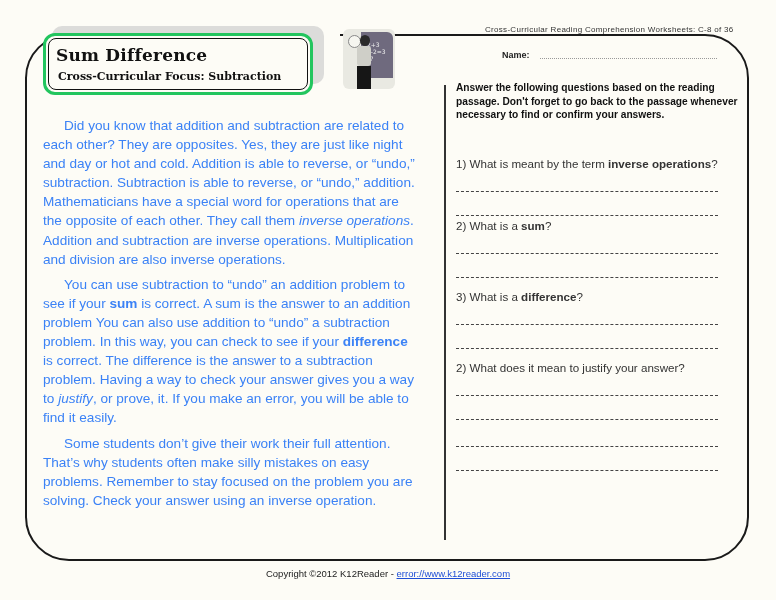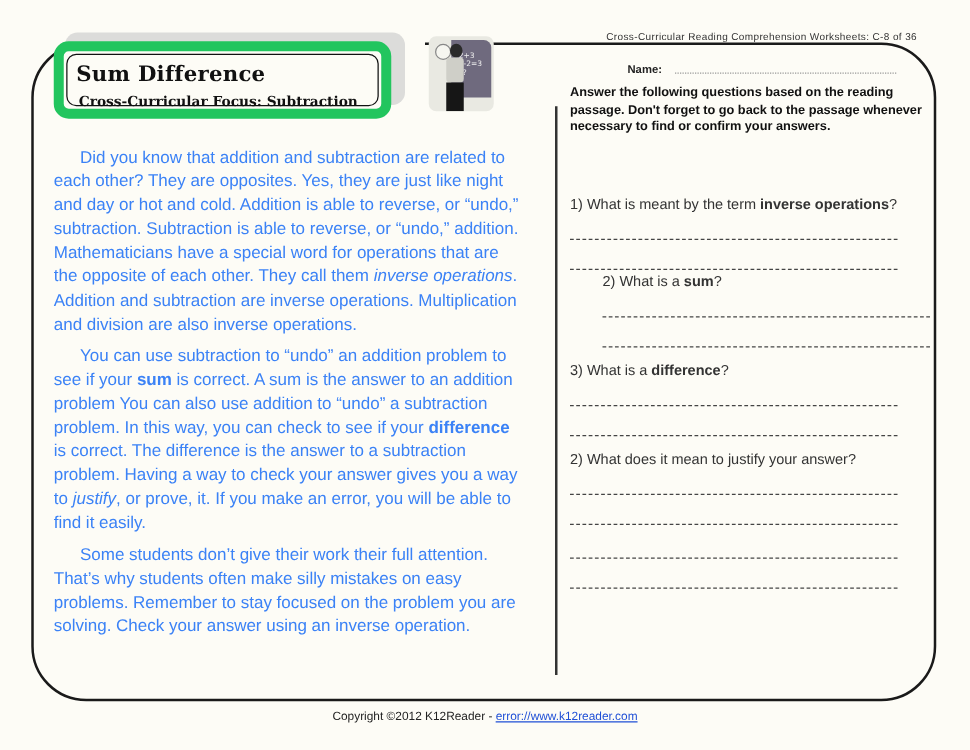--- a/index.html
+++ b/index.html
@@ -1,34 +1,34 @@
 <!DOCTYPE html>
 <html><head>
 <meta charset="utf-8">
 <style>
   html,body{margin:0;padding:0;}
   body{width:776px;height:600px;background:#fdfcf6;position:relative;overflow:hidden;font-family:"Liberation Sans",sans-serif;color:#222;}
   .frame{position:absolute;left:25px;top:34px;width:724px;height:527px;border:2px solid #1a1a1a;border-radius:44px;box-sizing:border-box;}
   .frame-top-cover{position:absolute;left:310px;top:28px;width:30px;height:12px;background:#fdfcf6;}
   .title-shadow{position:absolute;left:52px;top:26px;width:272px;height:58px;background:#dcdcda;border-radius:10px;}
-  .title-box{position:absolute;left:43px;top:33px;width:270px;height:62px;border:8px solid #22c55e;border-radius:12px;background:#fdfcf6;box-sizing:border-box;}
+  .title-box{position:absolute;left:43px;top:33px;width:270px;height:62px;border:3px solid #22c55e;border-radius:12px;background:#fdfcf6;box-sizing:border-box;}
   .title-box-inner{position:absolute;left:2px;top:2px;right:2px;bottom:2px;border:1px solid #111;border-radius:8px;}
   .title{position:absolute;left:10px;top:9px;font-family:"DejaVu Serif",serif;font-weight:bold;font-size:17px;color:#111;letter-spacing:0.2px;}
   .subtitle{position:absolute;left:12px;top:34px;font-family:"DejaVu Serif",serif;font-weight:bold;font-size:11px;color:#111;}
   .teacher{position:absolute;left:343px;top:29px;width:52px;height:60px;border-radius:6px;background:#e9e9e2;overflow:hidden;}
   .board{position:absolute;left:18px;top:3px;width:32px;height:46px;background:#6f6a7e;border-radius:0 6px 0 0;}
   .board-text{position:absolute;left:24px;top:12px;font-size:6px;line-height:7px;color:#eee;font-family:"DejaVu Sans",sans-serif;}
   .clock{position:absolute;left:5px;top:6px;width:11px;height:11px;border:1px solid #888;border-radius:50%;background:#f6f6f0;}
   .person-head{position:absolute;left:17px;top:6px;width:10px;height:11px;background:#2a2a2a;border-radius:50%;}
   .person-body{position:absolute;left:14px;top:17px;width:14px;height:20px;background:#cfcfc8;border-radius:3px;}
   .person-legs{position:absolute;left:14px;top:37px;width:14px;height:23px;background:#161616;}
   .header-meta{position:absolute;left:485px;top:25px;font-size:8px;color:#333;letter-spacing:0.3px;}
   .name-label{position:absolute;left:502px;top:50px;font-size:9px;font-weight:bold;color:#222;}
   .name-line{position:absolute;left:540px;top:58px;width:177px;border-bottom:1px dotted #999;}
-  .instructions{position:absolute;left:456px;top:68px;width:290px;font-size:10.2px;font-weight:bold;line-height:13.5px;color:#111;}
+  .instructions{position:absolute;left:456px;top:81px;width:290px;font-size:10.2px;font-weight:bold;line-height:13.5px;color:#111;}
   .divider{position:absolute;left:444px;top:85px;width:2px;height:455px;background:#333;}
   .passage{position:absolute;left:43px;top:116px;width:375px;font-size:13.6px;line-height:19.1px;color:#3b82f6;}
   .passage p{margin:0 0 6px 0;text-indent:21px;}
   .questions{position:absolute;left:456px;top:131px;width:280px;font-size:11.6px;color:#333;}
   .q{line-height:17px;margin:0;}
   .ans-line{height:1px;border-top:1.5px dashed #444;width:262px;margin-top:14px;margin-bottom:0;}
   .q-block{margin-bottom:0;}
   .footer{position:absolute;top:568px;left:0;width:776px;text-align:center;font-size:9.5px;color:#222;}
   .footer a{color:#1f4fd6;text-decoration:underline;}
 </style>
@@ -69,21 +69,21 @@
     <p><span>Did you know that addition and subtraction are related to each other? They are opposites. Yes, they are just like night and day or hot and cold. Addition is able to reverse, or “undo,” subtraction. Subtraction is able to reverse, or “undo,” addition. Mathematicians have a special word for operations that are the opposite of each other. They call them </span><i>inverse operations</i><span>. Addition and subtraction are inverse operations. Multiplication and division are also inverse operations.</span></p>
     <p><span>You can use subtraction to “undo” an addition problem to see if your </span><b>sum</b><span> is correct. A sum is the answer to an addition problem You can also use addition to “undo” a subtraction problem. In this way, you can check to see if your </span><b>difference</b><span> is correct. The difference is the answer to a subtraction problem. Having a way to check your answer gives you a way to </span><i>justify</i><span>, or prove, it. If you make an error, you will be able to find it easily.</span></p>
     <p><span>Some students don’t give their work their full attention. That’s why students often make silly mistakes on easy problems. Remember to stay focused on the problem you are solving. Check your answer using an inverse operation.</span></p>
   </div>
 <div class="questions" id="questions">
     <div class="q-block" style="position: absolute; top: 0px; left: 0px; margin-top: 24px;">
       <div class="q"><span>1) What is meant by the term </span><b>inverse operations</b><span>?</span></div>
       <div class="ans-line" style="margin-top: 19px;"></div>
       <div class="ans-line" style="margin-top: 22px;"></div>
     </div>
-    <div class="q-block" style="position: absolute; top: 86px; left: 0px; margin-left: 26px;">
+    <div class="q-block" style="position: absolute; top: 86px; left: 0px;">
       <div class="q"><span>2) What is a </span><b>sum</b><span>?</span></div>
       <div class="ans-line" style="margin-top: 19px;"></div>
       <div class="ans-line" style="margin-top: 22px;"></div>
     </div>
     <div class="q-block" style="position: absolute; top: 157px; left: 0px;">
       <div class="q"><span>3) What is a </span><b>difference</b><span>?</span></div>
       <div class="ans-line" style="margin-top: 19px;"></div>
       <div class="ans-line" style="margin-top: 22px;"></div>
     </div>
     <div class="q-block" style="position: absolute; top: 228px; left: 0px;">

